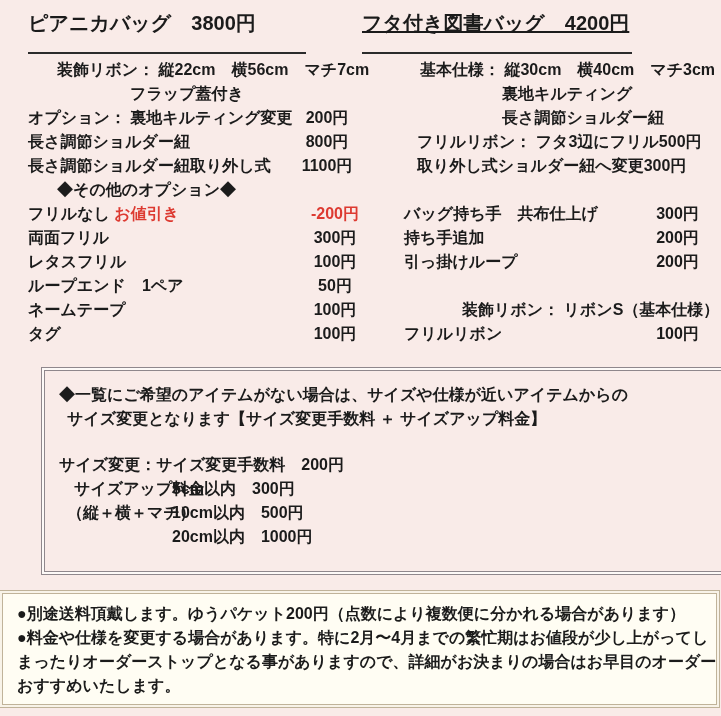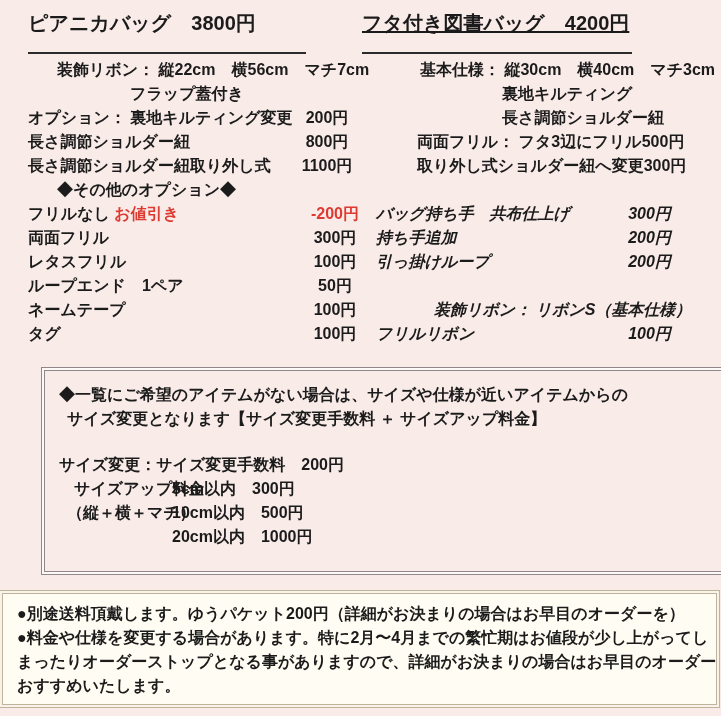--- a/index.html
+++ b/index.html
@@ -33,21 +33,21 @@
   #prod-right { left:362px; top:12px; width:318px; }
   #prod-left .title  { width:278px; margin-bottom:4px; }
   #prod-right .title { width:270px; margin-bottom:4px;text-decoration:underline; }
   #prod-left .price  { width:62px; }
   #prod-right .price { width:66px; }
 
   
   #opts-heading { left:57px; top:178px; height:24px; line-height:24px; white-space:pre; }
   #opts-left  { left:28px;  top:202px; width:339px; }
   #opts-left .price  { width:64px; }
-  #opts-right { left:376px; top:202px; width:310px;font-style:italic; }
+  #opts-right { left:404px; top:202px; width:310px; }
   #opts-right .price { width:73px; }
 
   
   #size-box {
     left:44px; top:370px; width:696px; height:202px;
     box-sizing:border-box;
     padding:12px 8px 0 14px;
     background:var(--background,#f9ebe8);
     border:1px solid var(--frame_border,#8f878c);
     box-shadow:0 0 0 2px #fdf9f7, 0 0 0 3px var(--frame_border,#8f878c);
@@ -87,21 +87,21 @@
       <span class="price">1100円</span>
     </div>
   </div>
 
   <div class="abs" id="prod-right">
     <div class="title">フタ付き図書バッグ　4200円</div>
     <div class="line" style="padding-left:58px">基本仕様： 縦30cm　横40cm　マチ3cm</div>
     <div class="line" style="padding-left:140px">裏地キルティング</div>
     <div class="line" style="padding-left:140px">長さ調節ショルダー紐</div>
     <div class="row">
-      <span class="lbl" style="padding-left:55px">両面フリル： フタ3辺にフリル</span>
+      <span class="lbl" style="padding-left:55px">フリルリボン： フタ3辺にフリル</span>
       <span class="price">500円</span>
     </div>
     <div class="row">
       <span class="lbl" style="padding-left:55px">取り外し式ショルダー紐へ変更</span>
       <span class="price">300円</span>
     </div>
   </div>
 
   <div class="abs" id="opts-heading">◆その他のオプション◆</div>
 
@@ -166,19 +166,19 @@
       <span style="padding-left:8px">（縦＋横＋マチ）</span>
       <span>10cm以内　500円</span>
     </div>
     <div class="fee-row">
       <span></span>
       <span>20cm以内　1000円</span>
     </div>
   </div>
 
   <div class="abs" id="notes-box">
-    <div class="line">●別途送料頂戴します。ゆうパケット200円（詳細がお決まりの場合はお早目のオーダーを）</div>
+    <div class="line">●別途送料頂戴します。ゆうパケット200円（点数により複数便に分かれる場合があります）</div>
     <div class="line">●料金や仕様を変更する場合があります。特に2月〜4月までの繁忙期はお値段が少し上がってし</div>
     <div class="line">まったりオーダーストップとなる事がありますので、詳細がお決まりの場合はお早目のオーダーを</div>
     <div class="line">おすすめいたします。</div>
   </div>
 
 </div>
 
 </body></html>

